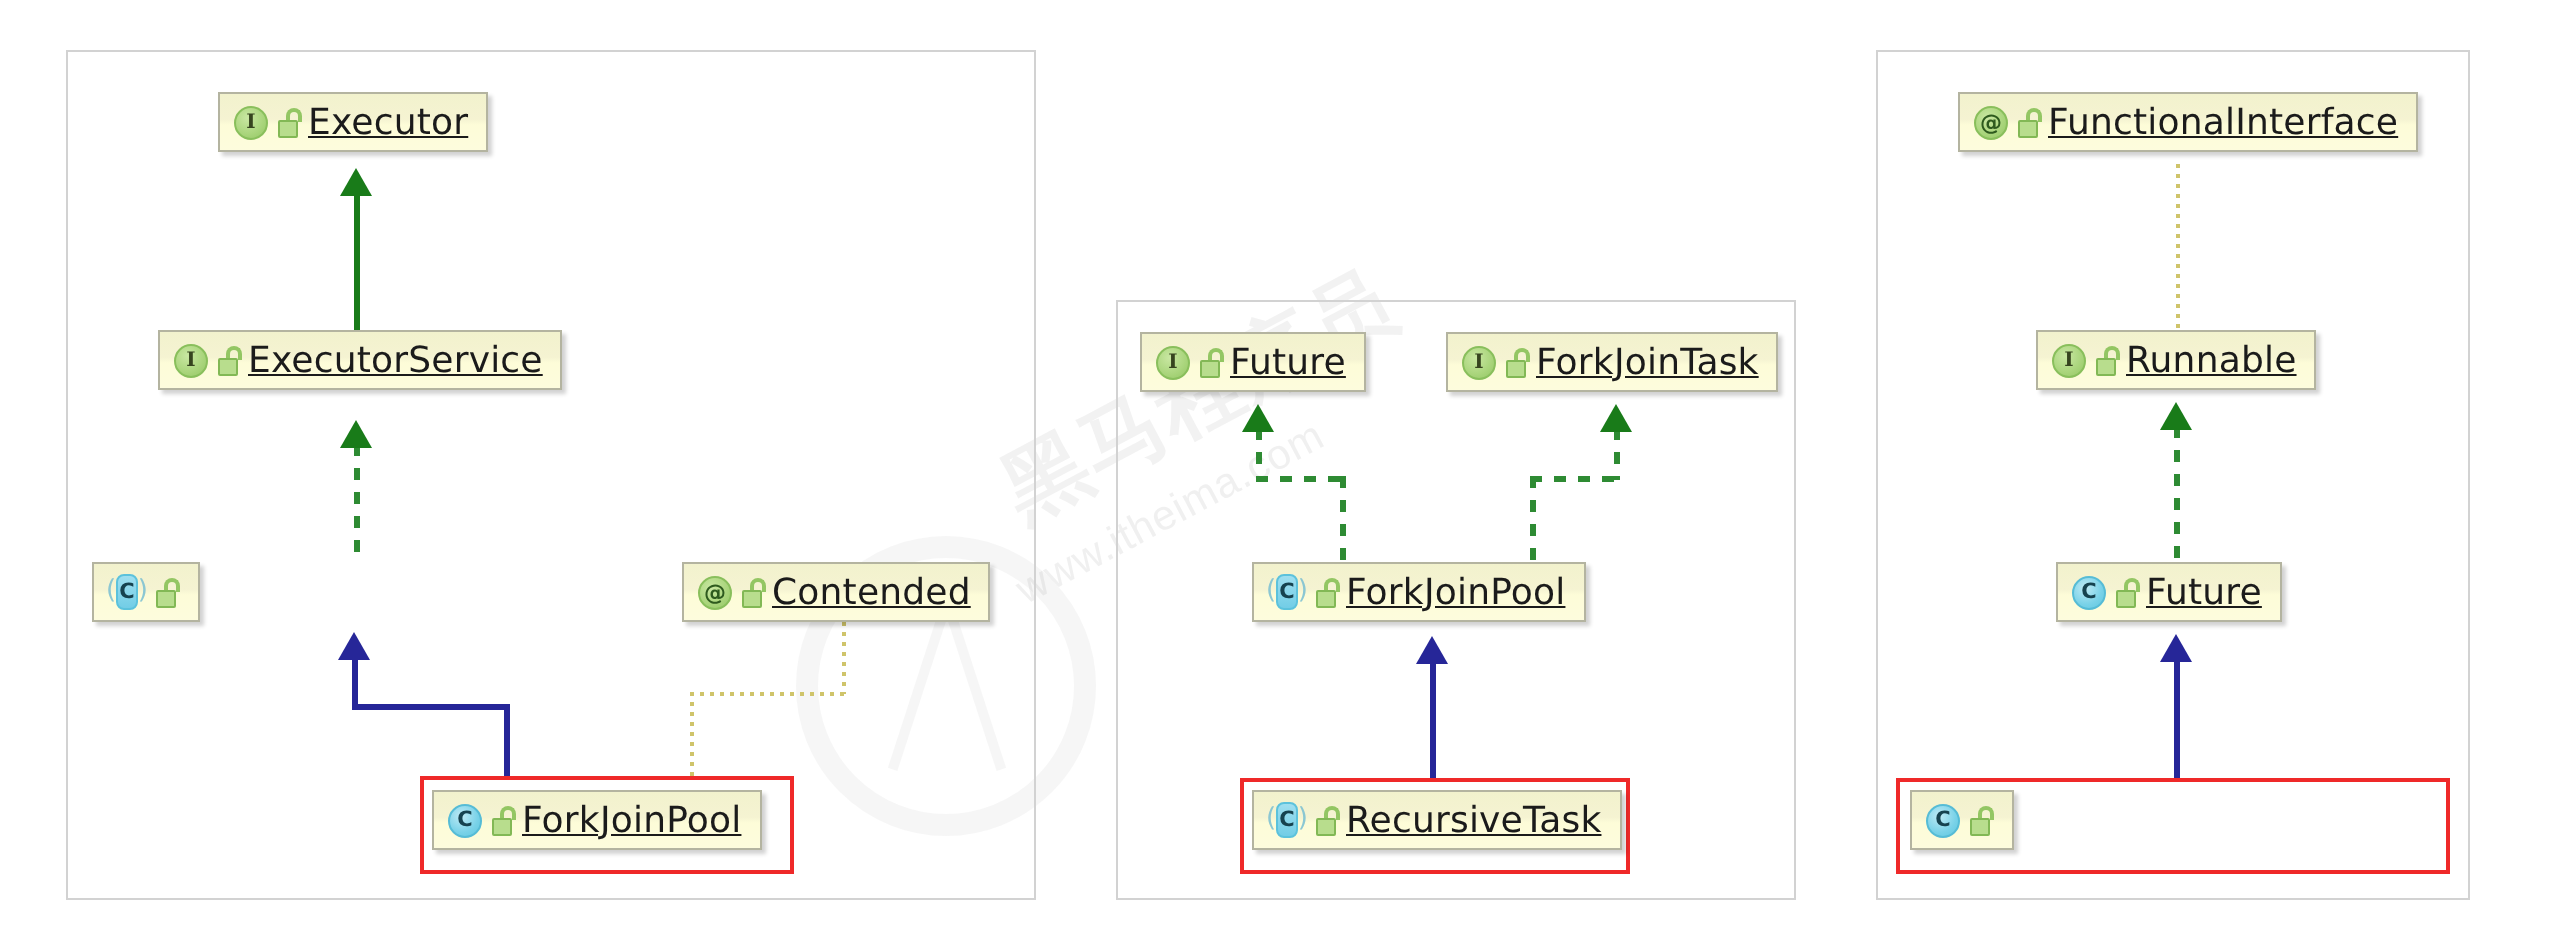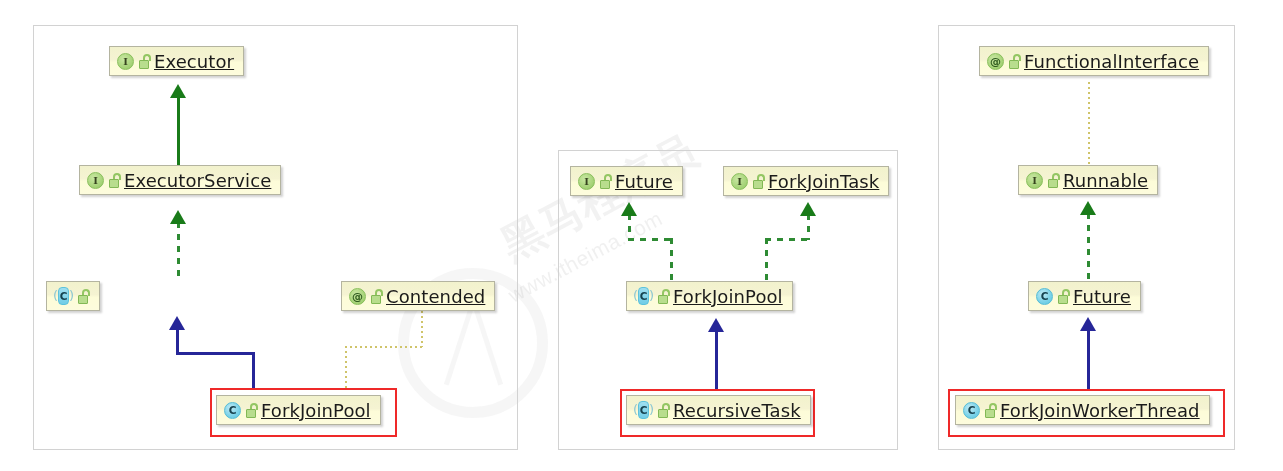--- a/index.html
+++ b/index.html
@@ -452,14 +452,13 @@
   <span class="node-label">Future</span>
 </div>
 
 <div class="highlight-box" style="left:948px; top:389px; width:277px; height:48px;"></div>
 <div class="node" style="left:955px; top:395px;">
   <span class="ico ico-class">C</span>
   <span class="ico ico-lock">
       <span class="shackle"></span>
       <span class="body"></span>
     </span>
-  <span class="node-label">ForkJoinWorkerThread</span>
 </div>
 
 </body></html>

